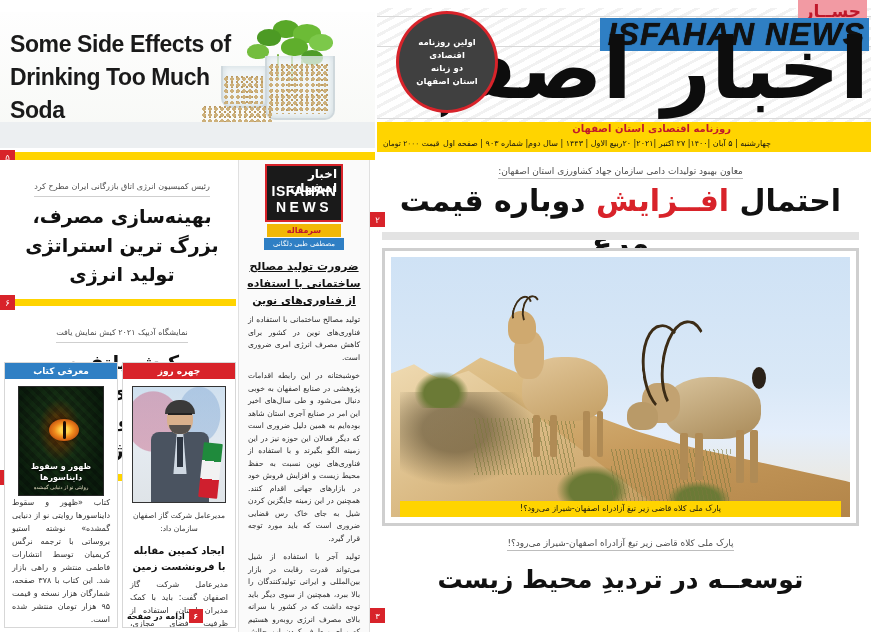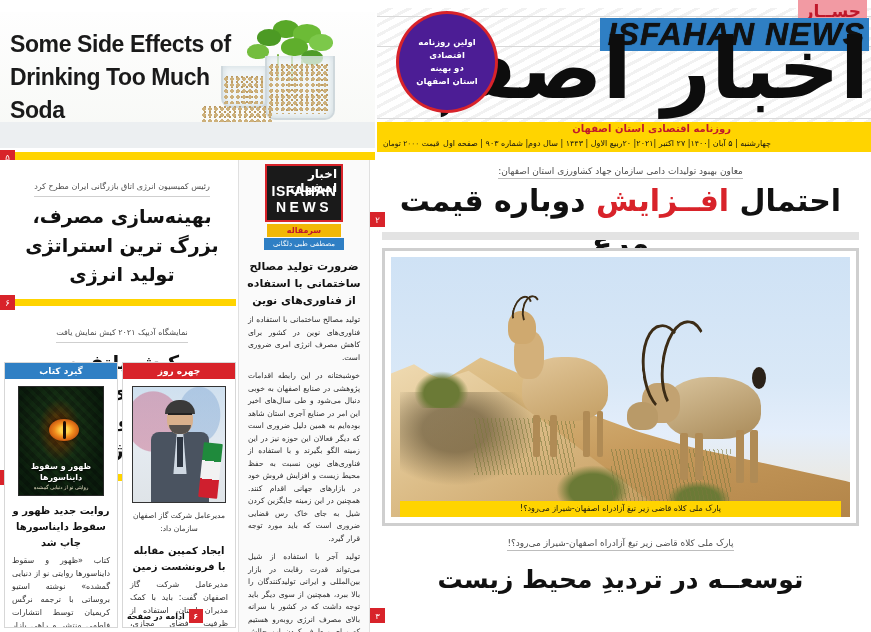--- a/index.html
+++ b/index.html
@@ -64,21 +64,21 @@
   .arabic-logo{
     position:absolute;right:6px;top:10px;width:420px;height:132px;
     direction:rtl;color:#0d0d0d;
     font-family:"DejaVu Sans","Liberation Sans",sans-serif;
     font-size:84px;font-weight:bold;line-height:118px;text-align:right;
     white-space:nowrap;overflow:hidden;
     transform:scaleX(1.02);
   }
   .rosette{
     position:absolute;left:22px;top:14px;width:96px;height:96px;
-    background:#4c1d95;color:#fff;border-radius:50%;
+    background:#404040;color:#fff;border-radius:50%;
     display:flex;align-items:center;justify-content:center;text-align:center;
     direction:rtl;font-size:8.5px;line-height:13px;font-weight:bold;
     box-shadow:0 0 0 3px #d8232a;
   }
   .rosette:before,.rosette:after{
     content:"";position:absolute;top:30px;width:40px;height:26px;background:#b5151c;z-index:-1;
   }
   .rosette:before{left:-30px;clip-path:polygon(0 0,100% 12%,100% 88%,0 100%,18% 50%);}
   .rosette:after{right:-30px;clip-path:polygon(100% 0,0 12%,0 88%,100% 100%,82% 50%);}
   .rosette span{display:block;}
@@ -208,21 +208,21 @@
   .ed-label{
     margin:2px auto 0;width:74px;height:13px;background:#f2b705;color:#c0182b;
     font-size:8px;direction:rtl;text-align:center;line-height:13px;font-weight:bold;
   }
   .ed-author{
     margin:1px auto 0;width:80px;height:12px;background:#2f7fc4;color:#fff;
     font-size:7px;direction:rtl;text-align:center;line-height:12px;
   }
   .ed-title{
     direction:rtl;text-align:center;font-size:11px;font-weight:bold;color:#111;
-    line-height:17px;padding:8px 8px 5px;
+    line-height:17px;padding:8px 8px 5px;text-decoration:underline;
   }
   .ed-body{
     direction:rtl;text-align:justify;font-size:7.5px;color:#2a2a2a;line-height:12.5px;
     padding:0 9px;
   }
   .ed-body p{margin:0 0 6px;}
 
   
   .col-right{position:absolute;left:370px;top:0;width:501px;height:472px;background:#fff;}
   .rt-kicker{
@@ -335,21 +335,21 @@
       <div class="hline" style="top:118px;"></div>
 
       <div class="jasar">جســار</div>
       <div class="isfahan-news">ISFAHAN NEWS</div>
       <div class="arabic-logo">اخبار اصفهان</div>
 
       <div class="rosette">
         <div>
           <span>اولین روزنامه</span>
           <span>اقتصادی</span>
-          <span>دو بهینه</span>
+          <span>دو زبانه</span>
           <span>استان اصفهان</span>
         </div>
       </div>
 
       <div class="yellowbar"></div>
       <div class="subtitle">روزنامه اقتصادی استان اصفهان</div>
       <div class="dateline">چهارشنبه | ۵ آبان |۱۴۰۰| ۲۷ اکتبر |۲۰۲۱| ۲۰ربیع الاول | ۱۴۴۳ | سال دوم| شماره ۹۰۳ | صفحه اول</div>
       <div class="price">قیمت ۲۰۰۰ تومان</div>
     </div>
   </div>
@@ -370,30 +370,29 @@
         <div class="kicker">نمایشگاه آدیپک ۲۰۲۱ کیش نمایش یافت</div>
         <div class="hl-left">کیش پلتفرم فرصت‌های سرمایه گذاری و توسعه انرژی</div>
       </div>
       <div class="ybar" style="margin:10px 0 0 0;">
         <div class="pgbadge">۸</div>
       </div>
 
       <div class="boxrow">
 
         <div class="sbox">
-          <div class="sbox-head head-blue">گیرد کتاب</div>
+          <div class="sbox-head head-blue">معرفی کتاب</div>
           <div class="bookcover">
             <div class="scales"></div>
             <div class="eye">
                 <div class="pupil"></div>
               </div>
             <div class="cover-txt">ظهور و سقوط دایناسورها</div>
             <div class="cover-sub">روایتی نو از دنیایی گمشده</div>
           </div>
-          <div class="sbox-title">روایت جدید ظهور و سقوط دایناسورها چاپ شد</div>
           <div class="sbox-body">کتاب «ظهور و سقوط دایناسورها روایتی نو از دنیایی گمشده» نوشته استیو بروساتی با ترجمه نرگس کریمیان توسط انتشارات فاطمی منتشر و راهی بازار شد. این کتاب با ۳۷۸ صفحه، شمارگان هزار نسخه و قیمت ۹۵ هزار تومان منتشر شده است.</div>
         </div>
 
         <div class="sbox">
           <div class="sbox-head head-red">چهره روز</div>
           <div class="portrait">
             <div class="pmap"></div>
             <div class="pbody"></div>
             <div class="pshirt"></div>
             <div class="ptie"></div>

